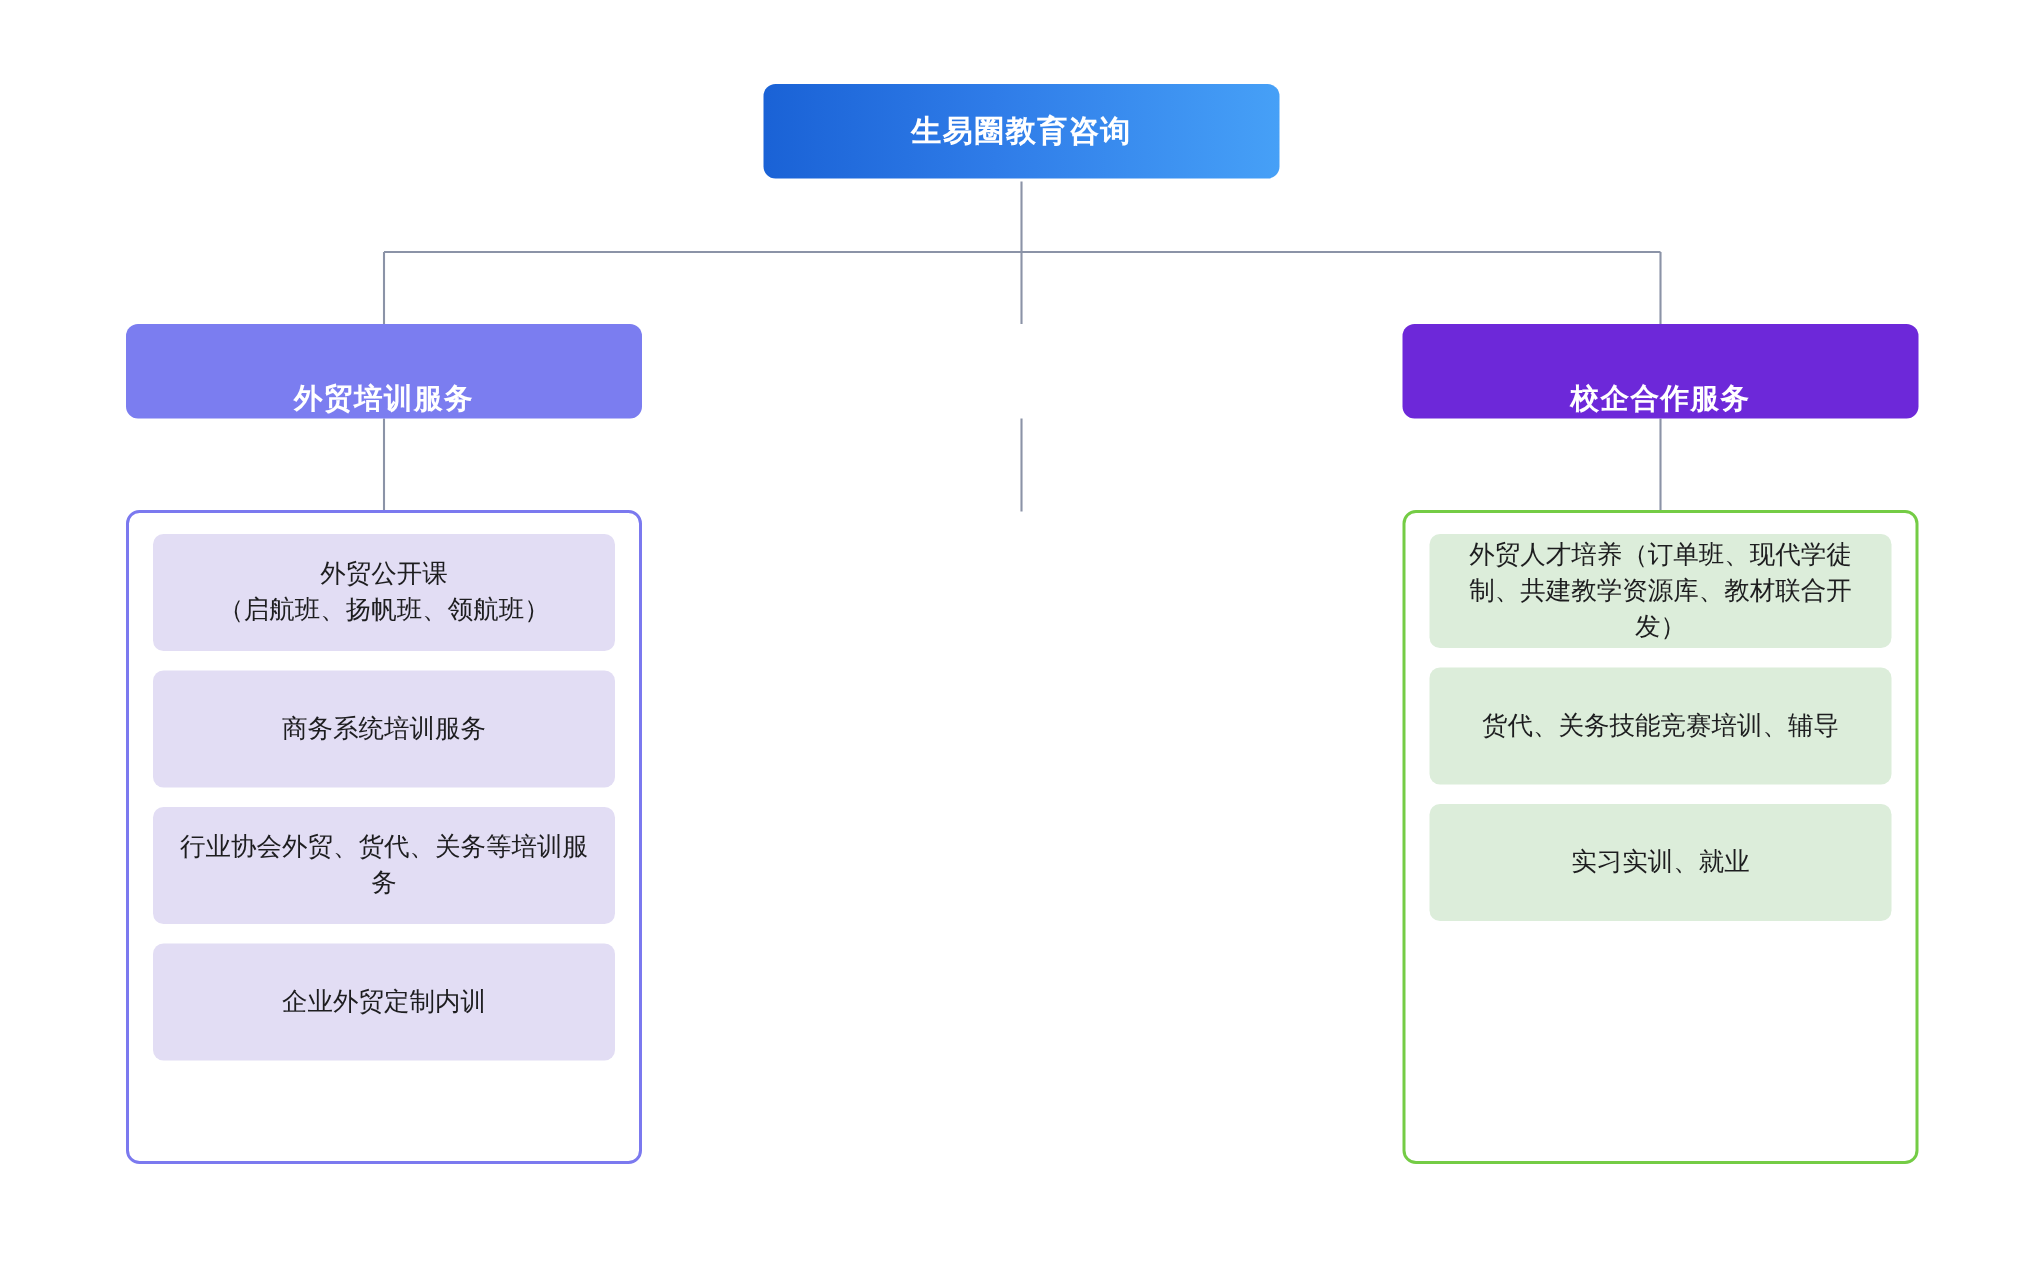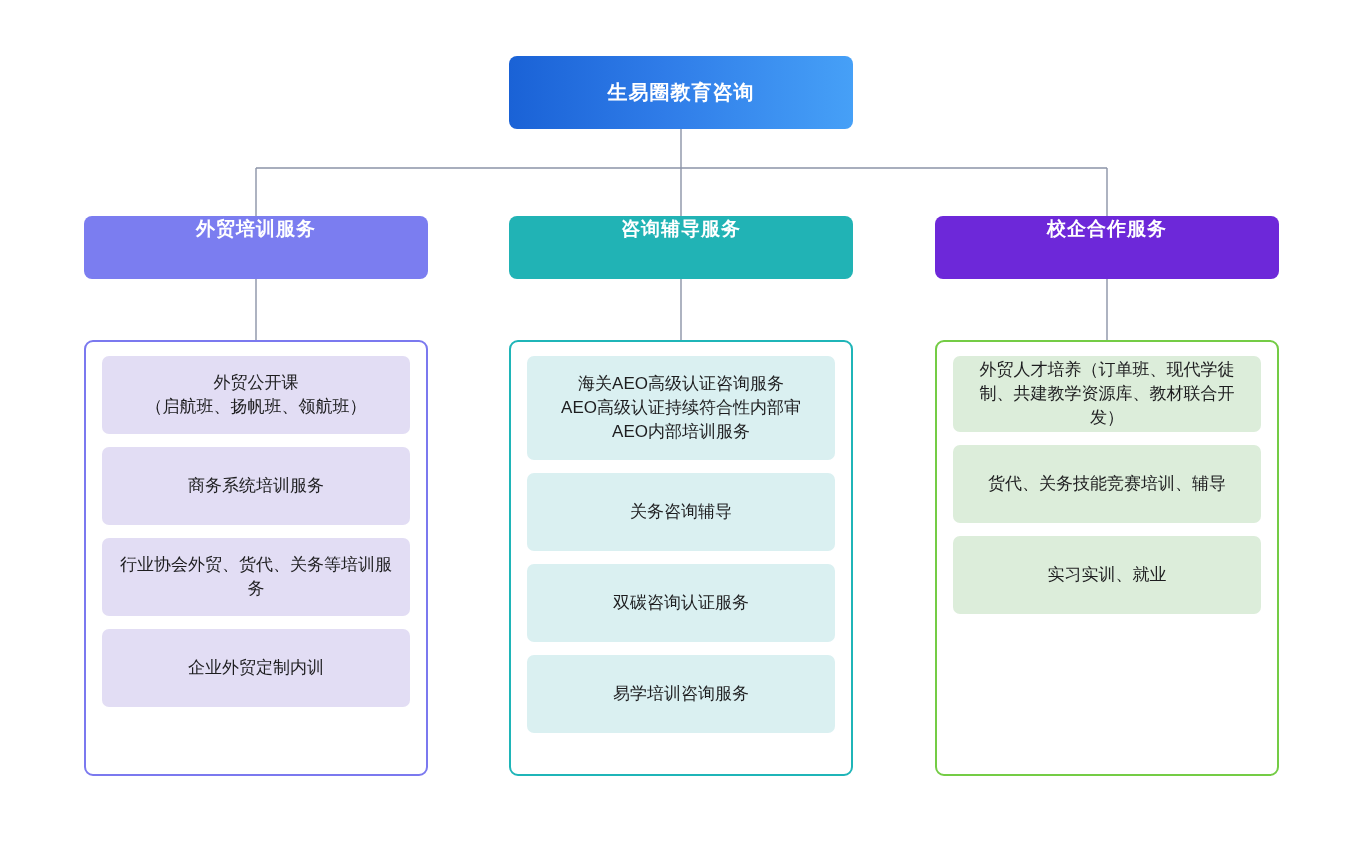--- a/index.html
+++ b/index.html
@@ -31,21 +31,21 @@
     pointer-events: none;
     z-index: 0;
   }
 
   
   .root-node {
     position: absolute;
     left: 509px;
     top: 56px;
     width: 344px;
-    height: 73px;
+    height: 63px;
     border-radius: 8px;
     background: linear-gradient(to right, #1a62d6 0%, #2f7ce8 45%, #46a0f7 100%);
     display: flex;
     align-items: center;
     justify-content: center;
     z-index: 2;
   }
   .root-node .node-label {
     color: #ffffff;
     font-size: 20px;
@@ -65,21 +65,21 @@
   .col-2 { left: 935px; }
 
   .branch-header {
     position: absolute;
     left: 0;
     top: 216px;
     width: 344px;
     height: 63px;
     border-radius: 8px;
     display: flex;
-    align-items: flex-start;
+    align-items: flex-end;
     justify-content: center;
     z-index: 2;
     font-family: Liberation Serif, serif;
   }
   .branch-header .node-label {
     color: #ffffff;
     font-size: 19px;
     font-weight: bold;
     letter-spacing: 1px;
   }
@@ -176,33 +176,20 @@
     </div>
     <div class="branch-body">
       <div class="leaf leaf-0">外贸公开课
 （启航班、扬帆班、领航班）</div>
       <div class="leaf leaf-1">商务系统培训服务</div>
       <div class="leaf leaf-2">行业协会外贸、货代、关务等培训服务</div>
       <div class="leaf leaf-3">企业外贸定制内训</div>
     </div>
   </div>
 
-  <div class="column col-1 theme-teal">
-    <div class="branch-header">
-      <span class="node-label">咨询辅导服务</span>
-    </div>
-    <div class="branch-body">
-      <div class="leaf leaf-0">海关AEO高级认证咨询服务
-AEO高级认证持续符合性内部审
-AEO内部培训服务</div>
-      <div class="leaf leaf-1">关务咨询辅导</div>
-      <div class="leaf leaf-2">双碳咨询认证服务</div>
-      <div class="leaf leaf-3">易学培训咨询服务</div>
-    </div>
-  </div>
 
   <div class="column col-2 theme-green">
     <div class="branch-header">
       <span class="node-label">校企合作服务</span>
     </div>
     <div class="branch-body">
       <div class="leaf leaf-1">外贸人才培养（订单班、现代学徒制、共建教学资源库、教材联合开发）</div>
       <div class="leaf leaf-2">货代、关务技能竞赛培训、辅导</div>
       <div class="leaf leaf-3">实习实训、就业</div>
     </div>

